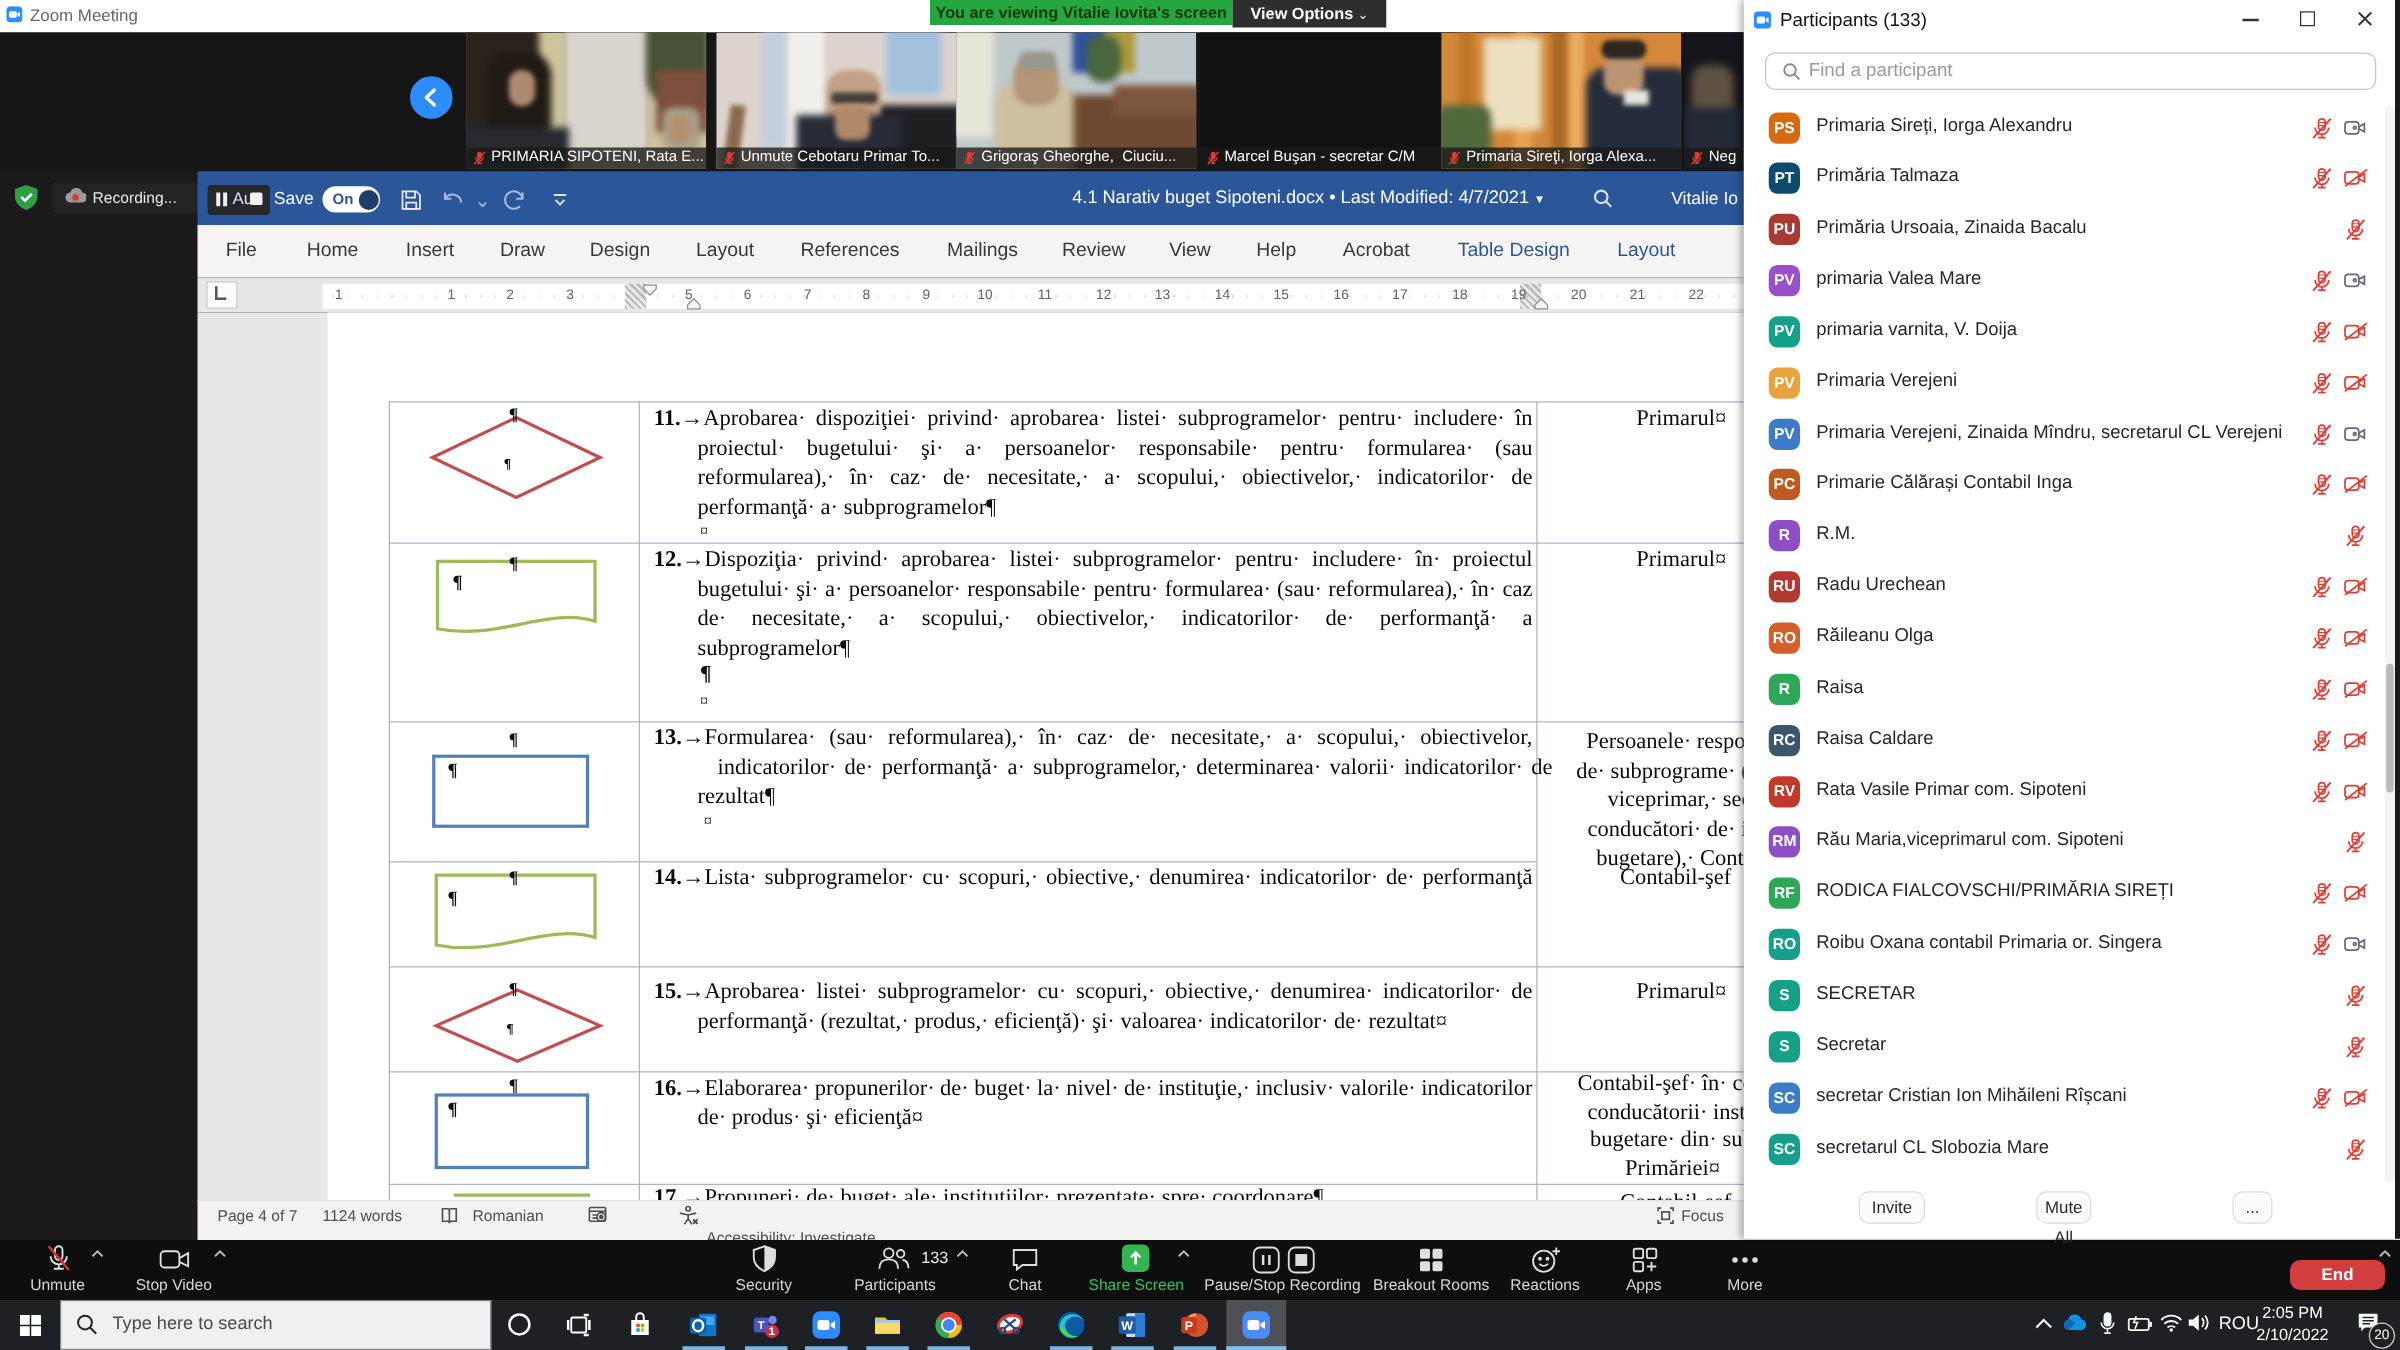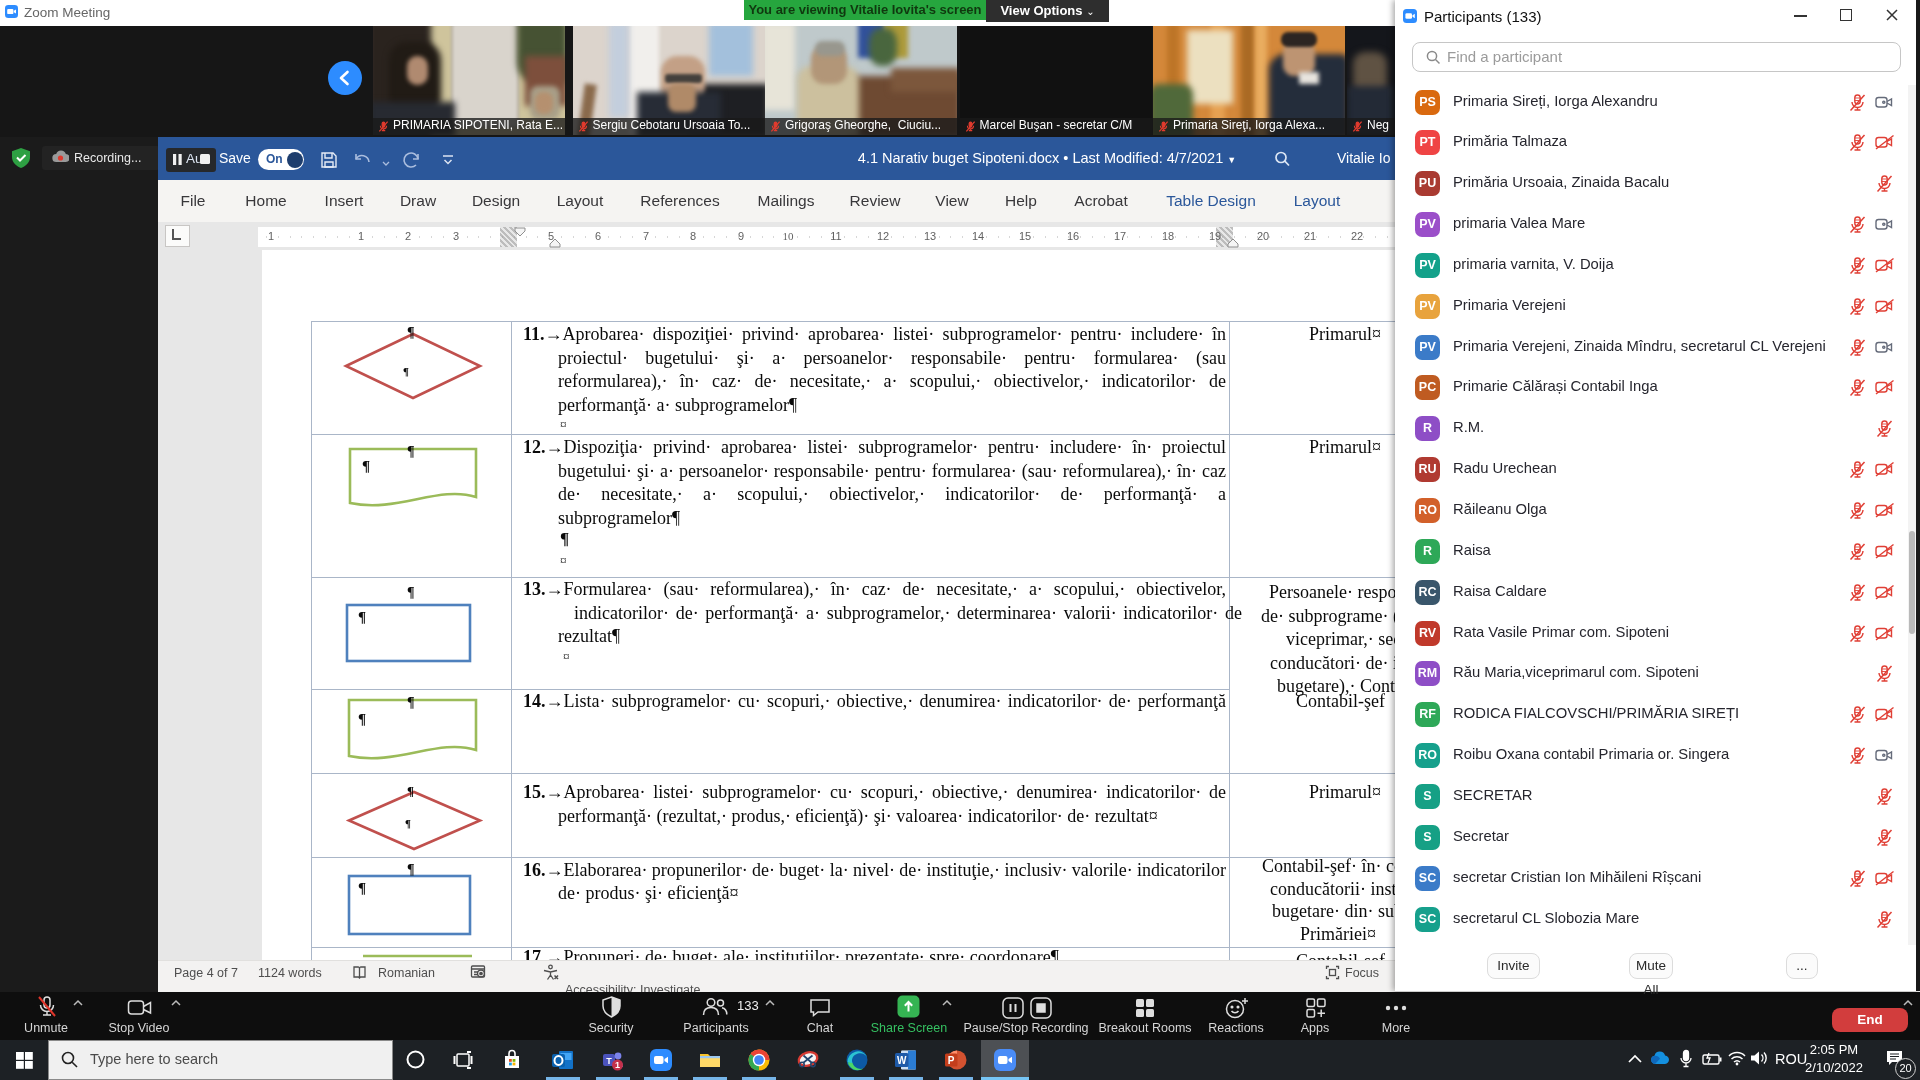--- a/index.html
+++ b/index.html
@@ -63,21 +63,21 @@
     <div class="a" style="left:95px;top:58px;width:28px;height:28px;background:#b08a68;border-radius:8px;filter:blur(2px);"></div>
     <div class="a" style="left:8px;top:58px;width:12px;height:55px;background:#8a6a4c;transform:rotate(8deg);filter:blur(2px);"></div>
     <div class="a" style="left:0;bottom:0;width:192px;height:17px;background:rgba(25,25,25,.78);"></div>
     <svg class="a" style="left:5px;bottom:3px" width="11" height="11" viewBox="0 0 16 16">
       <g stroke="#e23b2e" stroke-width="1.6" fill="none">
         <rect x="6" y="1.5" width="4" height="7.5" rx="2" fill="#e23b2e"></rect>
         <path d="M3.5 7 a4.5 4.5 0 0 0 9 0 M8 11.5 V14 M5.5 14 h5"></path>
         <path d="M2 15 L14 1" stroke-width="1.8"></path>
       </g>
     </svg>
-    <div class="vname a" style="left:20px;bottom:3px;width:170px;">Sergiu Cebotaru Ursoaia To...</div>
+    <div class="vname a" style="left:20px;bottom:3px;width:170px;">Unmute Cebotaru Primar To...</div>
   </div>
 <div class="a" style="left:765px;top:26px;width:192px;height:109px;background:#111;overflow:hidden;">
     <div class="a" style="left:0;top:0;width:192px;height:109px;background:#bfc9cb;"></div>
     <div class="a" style="left:-4px;top:-4px;width:34px;height:88px;background:#e7e4d8;filter:blur(3px);"></div>
     <div class="a" style="left:93px;top:-4px;width:28px;height:36px;background:#31519b;filter:blur(2.5px);"></div>
     <div class="a" style="left:119px;top:-4px;width:24px;height:36px;background:#ad9a3a;filter:blur(2.5px);"></div>
     <div class="a" style="left:104px;top:2px;width:28px;height:38px;background:#49663e;border-radius:40%;filter:blur(3px);"></div>
     <div class="a" style="left:82px;top:50px;width:114px;height:62px;background:#6e4a32;filter:blur(3px);"></div>
     <div class="a" style="left:126px;top:42px;width:70px;height:24px;background:#7c573c;filter:blur(3px);"></div>
     <div class="a" style="left:32px;top:40px;width:62px;height:72px;background:#ccc09e;border-radius:14px 14px 0 0;filter:blur(3px);"></div>
@@ -216,21 +216,21 @@
 <div class="a" style="left:1216px;top:227px;width:17px;height:20px;background:repeating-linear-gradient(45deg,#bdbdbd 0 2px,#e8e8e8 2px 4px);"></div>
 <div class="a" style="left:268px;top:230px;font-size:11px;color:#616161;">1</div>
 <div class="a" style="left:361px;top:230px;font-size:11px;color:#616161;transform:translateX(-50%);">1</div>
 <div class="a" style="left:408px;top:230px;font-size:11px;color:#616161;transform:translateX(-50%);">2</div>
 <div class="a" style="left:456px;top:230px;font-size:11px;color:#616161;transform:translateX(-50%);">3</div>
 <div class="a" style="left:551px;top:230px;font-size:11px;color:#616161;transform:translateX(-50%);">5</div>
 <div class="a" style="left:598px;top:230px;font-size:11px;color:#616161;transform:translateX(-50%);">6</div>
 <div class="a" style="left:646px;top:230px;font-size:11px;color:#616161;transform:translateX(-50%);">7</div>
 <div class="a" style="left:693px;top:230px;font-size:11px;color:#616161;transform:translateX(-50%);">8</div>
 <div class="a" style="left:741px;top:230px;font-size:11px;color:#616161;transform:translateX(-50%);">9</div>
-<div class="a" style="left:788px;top:230px;font-size:11px;color:#616161;transform:translateX(-50%);font-family:Liberation Serif, serif;">10</div>
+<div class="a" style="left:788px;top:230px;font-size:11px;color:#616161;transform:translateX(-50%);">10</div>
 <div class="a" style="left:836px;top:230px;font-size:11px;color:#616161;transform:translateX(-50%);">11</div>
 <div class="a" style="left:883px;top:230px;font-size:11px;color:#616161;transform:translateX(-50%);">12</div>
 <div class="a" style="left:930px;top:230px;font-size:11px;color:#616161;transform:translateX(-50%);">13</div>
 <div class="a" style="left:978px;top:230px;font-size:11px;color:#616161;transform:translateX(-50%);">14</div>
 <div class="a" style="left:1025px;top:230px;font-size:11px;color:#616161;transform:translateX(-50%);">15</div>
 <div class="a" style="left:1073px;top:230px;font-size:11px;color:#616161;transform:translateX(-50%);">16</div>
 <div class="a" style="left:1120px;top:230px;font-size:11px;color:#616161;transform:translateX(-50%);">17</div>
 <div class="a" style="left:1168px;top:230px;font-size:11px;color:#616161;transform:translateX(-50%);">18</div>
 <div class="a" style="left:1215px;top:230px;font-size:11px;color:#616161;transform:translateX(-50%);">19</div>
 <div class="a" style="left:1263px;top:230px;font-size:11px;color:#616161;transform:translateX(-50%);">20</div>
@@ -616,21 +616,21 @@
     </g>
     <path d="M1.5 17.5 L15.5 2" stroke="#e03f35" stroke-width="1.5"></path>
   </svg>
 <svg class="a" style="left:1874px;top:94px" width="22" height="16" viewBox="0 0 22 16">
     <g stroke="#656b7a" stroke-width="1.4" fill="none">
       <rect x="2" y="3.5" width="11" height="9.5" rx="2.5"></rect>
       <path d="M13 7.5 L17.5 5 V11.5 L13 9"></path>
       <circle cx="9.8" cy="8.2" r="1.1"></circle>
     </g>
   </svg>
-<div class="a av" style="left:1415px;top:130.3px;background:#ef4444;">PT</div>
+<div class="a av" style="left:1415px;top:130.3px;background:#0c4a6e;">PT</div>
 <div class="a pname" style="left:1453px;top:133.3px;">Primăria Talmaza</div>
 <svg class="a" style="left:1849px;top:133px" width="17" height="19" viewBox="0 0 17 19">
     <g stroke="#e03f35" stroke-width="1.4" fill="none">
       <rect x="5.8" y="2" width="5.4" height="9" rx="2.7"></rect>
       <path d="M5.8 5 h5.4 M5.8 7.5 h5.4" stroke-width="0.9"></path>
       <path d="M3 9 a5.5 5.5 0 0 0 11 0 M8.5 14.5 V17 M5.5 17 h6"></path>
     </g>
     <path d="M1.5 17.5 L15.5 2" stroke="#e03f35" stroke-width="1.5"></path>
   </svg>
 <svg class="a" style="left:1874px;top:134px" width="22" height="16" viewBox="0 0 22 16">

